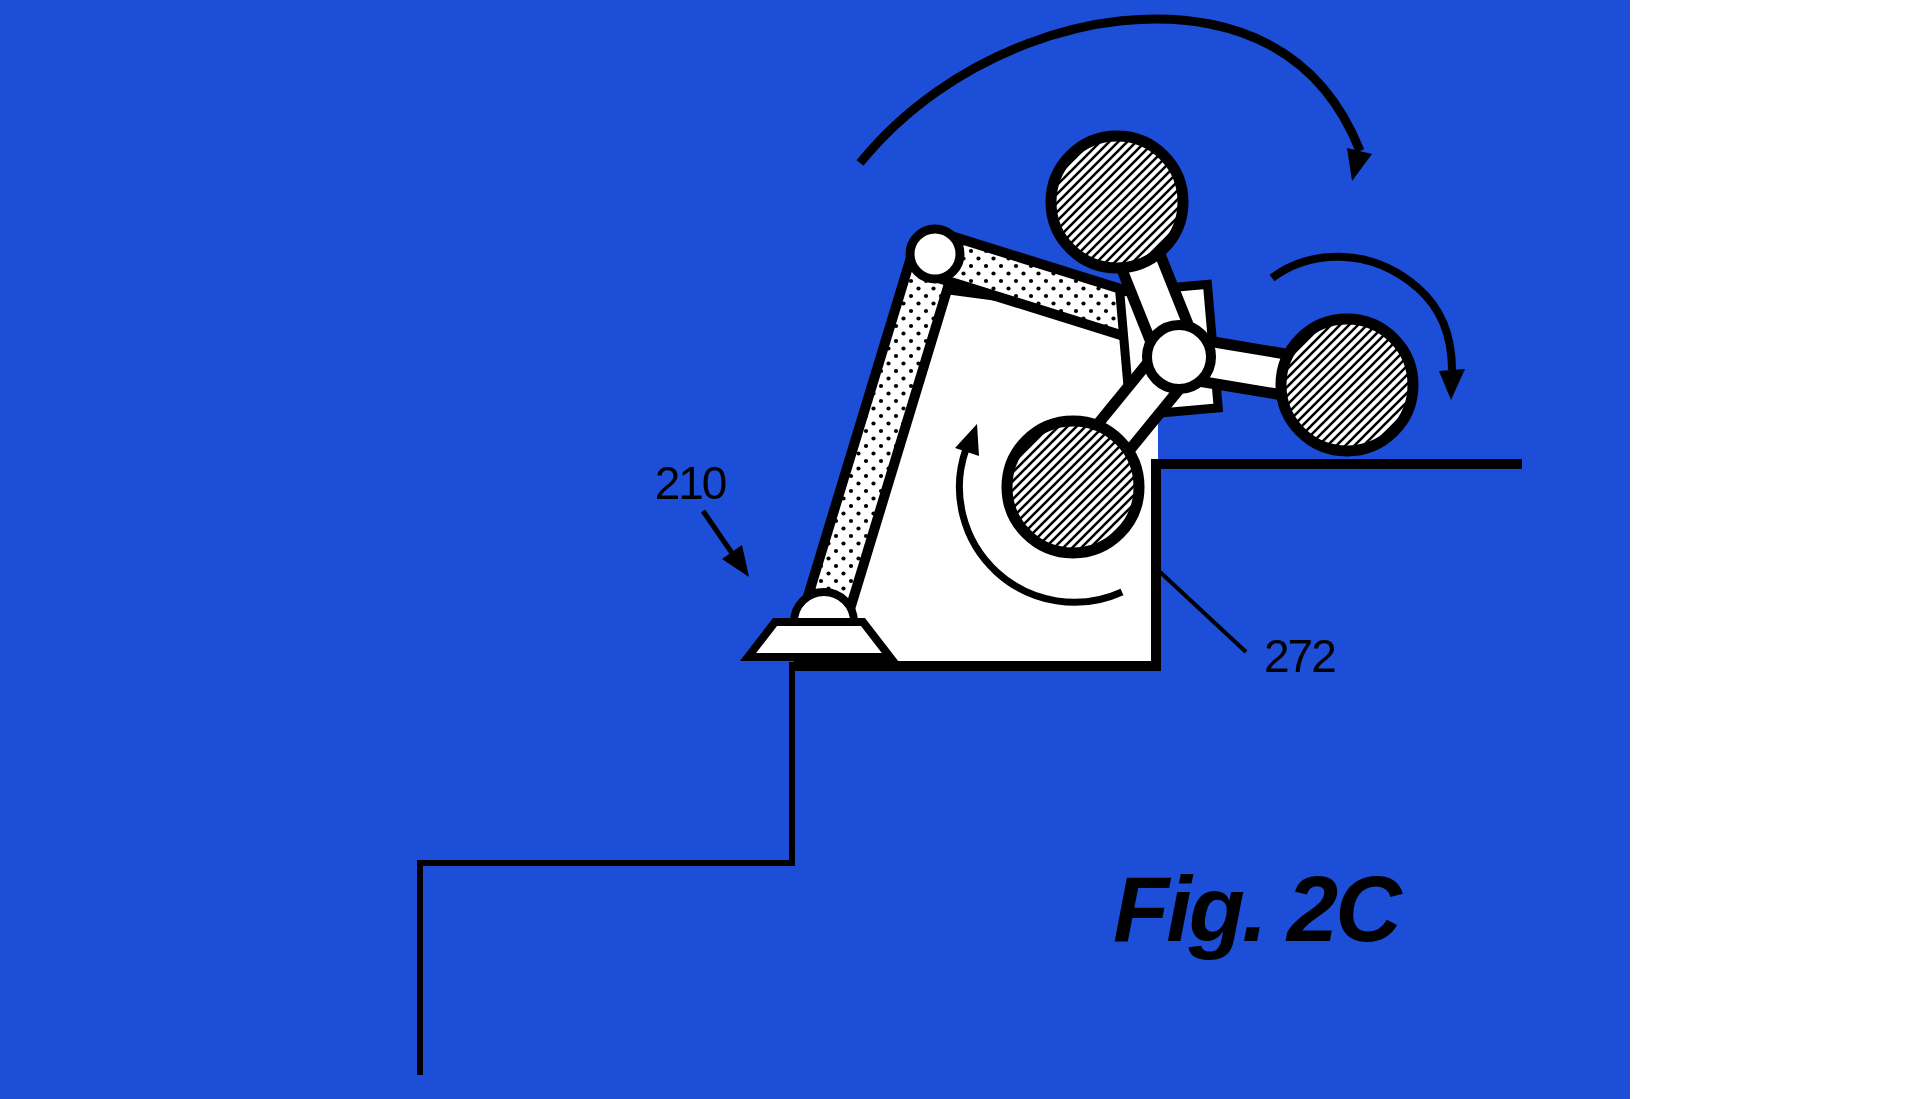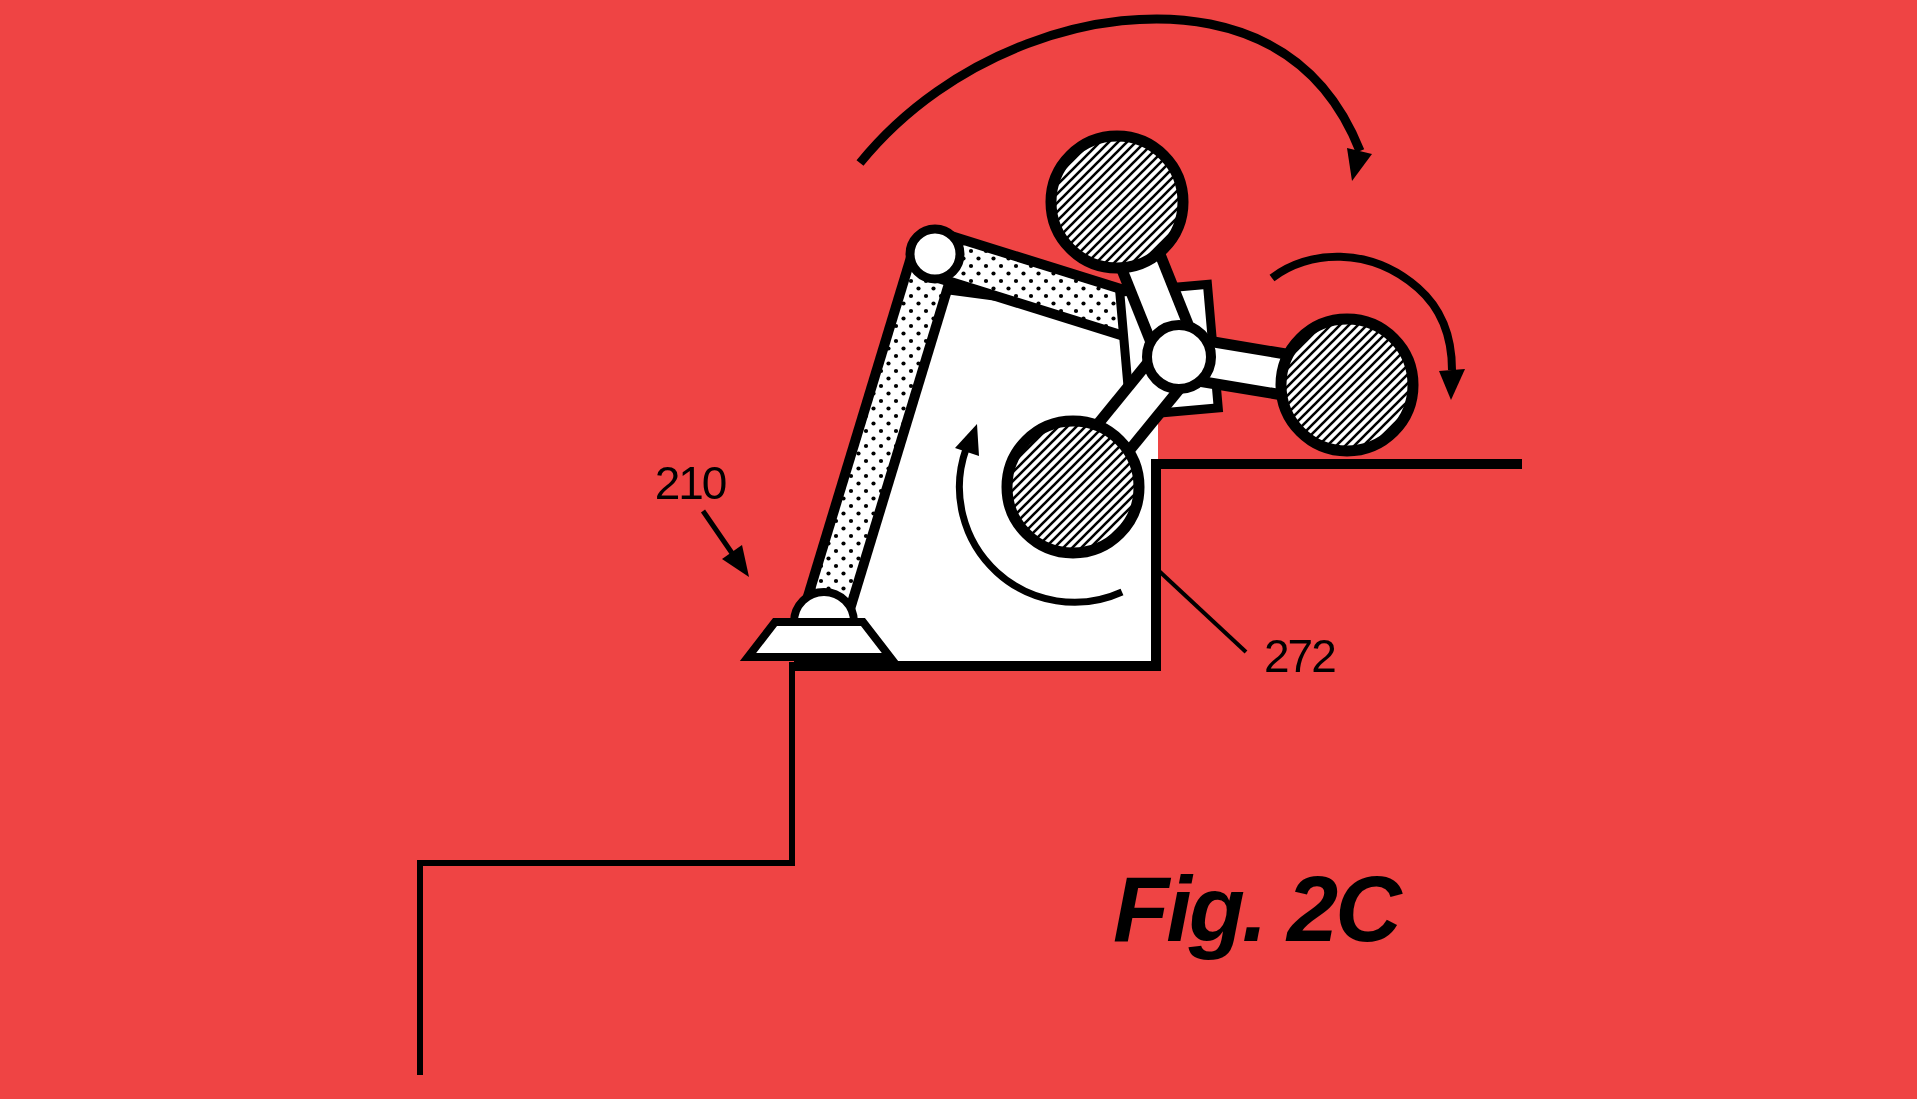--- a/index.html
+++ b/index.html
@@ -1,20 +1,20 @@
 <!DOCTYPE html>
 <html><head>
 <meta charset="utf-8">
 <style>
   html, body { margin: 0; padding: 0; background: #ffffff; }
   .canvas {
     position: relative;
-    width: 1917px;
+    width: 1630px;
     height: 1099px;
-    background: #ef4444;
+    background: #1d4ed8;
     overflow: hidden;
     font-family: "Liberation Sans", sans-serif;
   }
   svg { position: absolute; left: 0; top: 0; display: block; }
   .ref-label {
     font-family: "Liberation Sans", sans-serif;
     font-size: 46px;
     letter-spacing: -2px;
     fill: #000000;
   }

